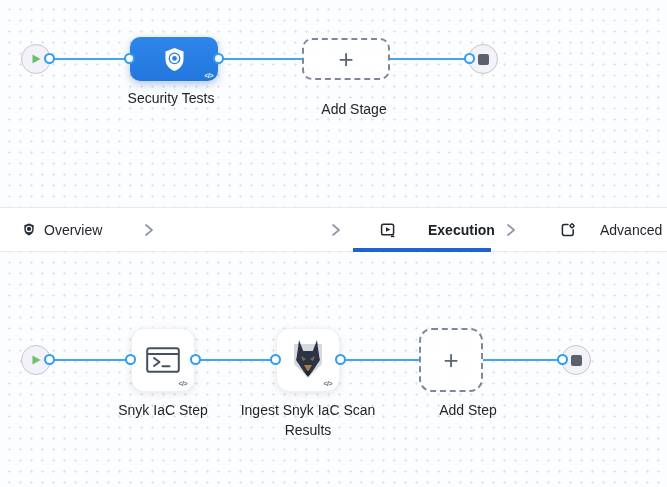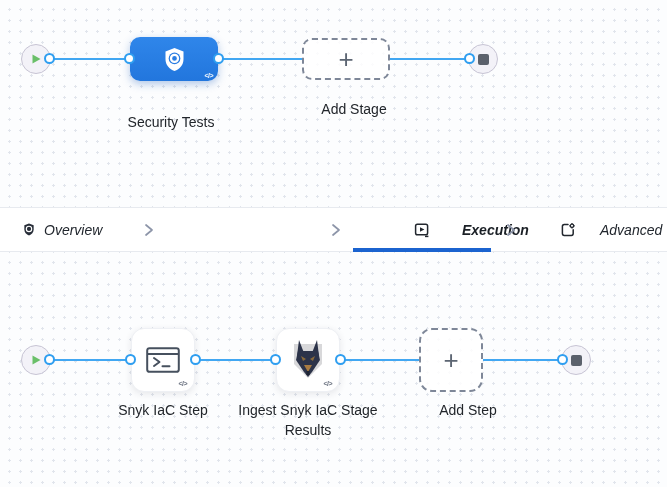--- a/index.html
+++ b/index.html
@@ -60,21 +60,21 @@
   }
 
   
   .tabbar {
     position:absolute; left:0; top:207px; width:667px; height:45px;
     background:#ffffff; border-top:1px solid #e7eaef; border-bottom:1px solid #e7eaef;
     z-index:5;
   }
   .tab {
     position:absolute; top:0; height:100%; display:flex; align-items:center; gap:8px;
-    font-size:14px; color:#22272e; cursor:pointer; white-space:nowrap;font-style:italic;
+    font-size:14px; color:#22272e; cursor:pointer; white-space:nowrap;
   }
   .tab.active { font-weight:bold; color:#1b2026; }
   .tab-sep { position:absolute; top:14px; }
   .tab-underline {
     position:absolute; left:353px; bottom:-1px; width:138px; height:4px;
     background:#1b63cf; z-index:6;
   }
 
   .icon { display:inline-flex; align-items:center; justify-content:center; }
 </style>
@@ -109,21 +109,21 @@
 
   <div class="add-node add-stage">
     <span>+</span>
   </div>
 
   <div class="port" style="left:464px; top:53px;"></div>
   <div class="terminal-node" style="left:468px; top:44px;">
     <span class="stop-square"></span>
   </div>
 
-  <div class="node-label" style="left:91px; top:112px; width:160px;text-align:center;">Security Tests</div>
+  <div class="node-label" style="left:91px; top:88px; width:160px;text-align:center;">Security Tests</div>
   <div class="node-label" style="left:294px; top:99px; width:120px;">Add Stage</div>
 
   <div class="tabbar">
 
     <div class="tab" style="left:22px;">
       <span class="icon">
         <svg width="14" height="15" viewBox="0 0 24 24">
           <path d="M12 1.8 L20 4.8 V11.5 C20 16.8 16.6 20.6 12 22.2 C7.4 20.6 4 16.8 4 11.5 V4.8 Z" fill="#272d38"></path>
           <circle cx="12" cy="11" r="4.6" fill="none" stroke="#ffffff" stroke-width="2"></circle>
         </svg>
@@ -133,21 +133,21 @@
 
     <svg class="tab-sep" style="left:142px;" width="14" height="16" viewBox="0 0 14 16">
       <polyline points="4,3 10,8 4,13" fill="none" stroke="#8d95a9" stroke-width="1.7" stroke-linecap="round" stroke-linejoin="round"></polyline>
     </svg>
 
 
     <svg class="tab-sep" style="left:329px;" width="14" height="16" viewBox="0 0 14 16">
       <polyline points="4,3 10,8 4,13" fill="none" stroke="#8d95a9" stroke-width="1.7" stroke-linecap="round" stroke-linejoin="round"></polyline>
     </svg>
 
-    <div class="tab active" style="left:414px;gap:32px;">
+    <div class="tab active" style="left:380px;gap:32px;">
       <span class="icon">
         <svg width="16" height="16" viewBox="0 0 16 16">
           <rect x="1.6" y="2.2" width="12" height="10.6" rx="1.8" fill="none" stroke="#22272e" stroke-width="1.5"></rect>
           <path d="M6 5.2 L10.4 7.5 L6 9.8 Z" fill="#22272e"></path>
           <line x1="11" y1="14.4" x2="14.4" y2="14.4" stroke="#22272e" stroke-width="1.5"></line>
         </svg>
       </span>
       <span>Execution</span>
     </div>
 
@@ -219,16 +219,16 @@
   <div class="add-node add-step">
     <span>+</span>
   </div>
 
   <div class="port" style="left:557px; top:354px;"></div>
   <div class="terminal-node" style="left:561px; top:345px;">
     <span class="stop-square"></span>
   </div>
 
   <div class="node-label" style="left:83px; top:400px; width:160px;">Snyk IaC Step</div>
-  <div class="node-label" style="left:235px; top:400px; width:146px;">Ingest Snyk IaC Stage Results</div>
+  <div class="node-label" style="left:235px; top:400px; width:146px;">Ingest Snyk IaC Scan Results</div>
   <div class="node-label" style="left:408px; top:400px; width:120px;">Add Step</div>
 
 </div>
 
 </body></html>

